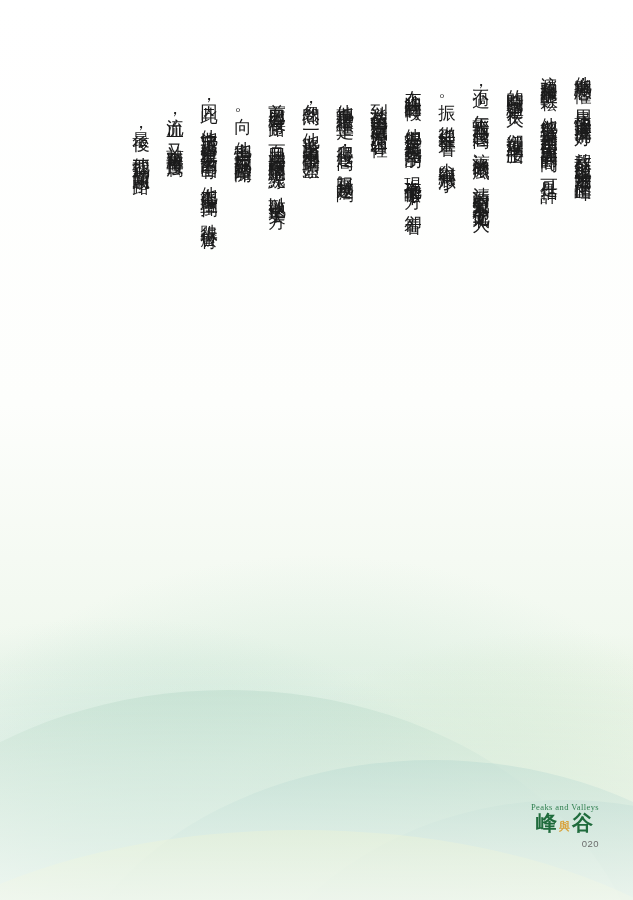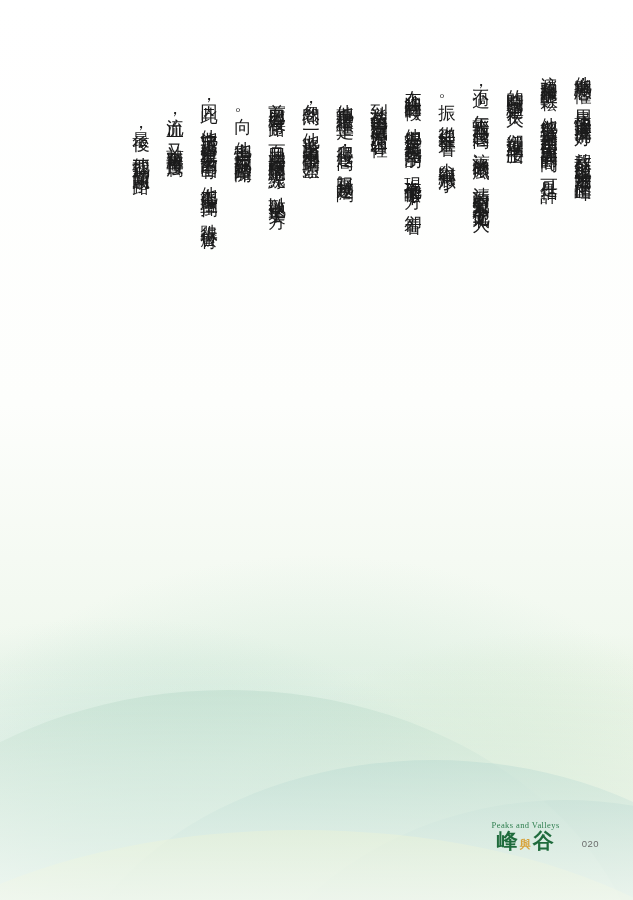--- a/index.html
+++ b/index.html
@@ -108,21 +108,22 @@
   .col[data-indent="3"] { padding-top: 42px; }
   .col[data-indent="4"] { padding-top: 56px; }
 
   
   .footer {
     position: absolute;
     right: 34px;
     bottom: 48px;
     display: flex;
     align-items: flex-end;
-    gap: 22px;
+    gap: 4px;
+    flex-direction: column;
   }
   .logo-block {
     display: flex;
     flex-direction: column;
     align-items: center;
     line-height: 1;
   }
   .logo-en {
     font-family: "Liberation Serif", serif;
     font-size: 8.5px;

